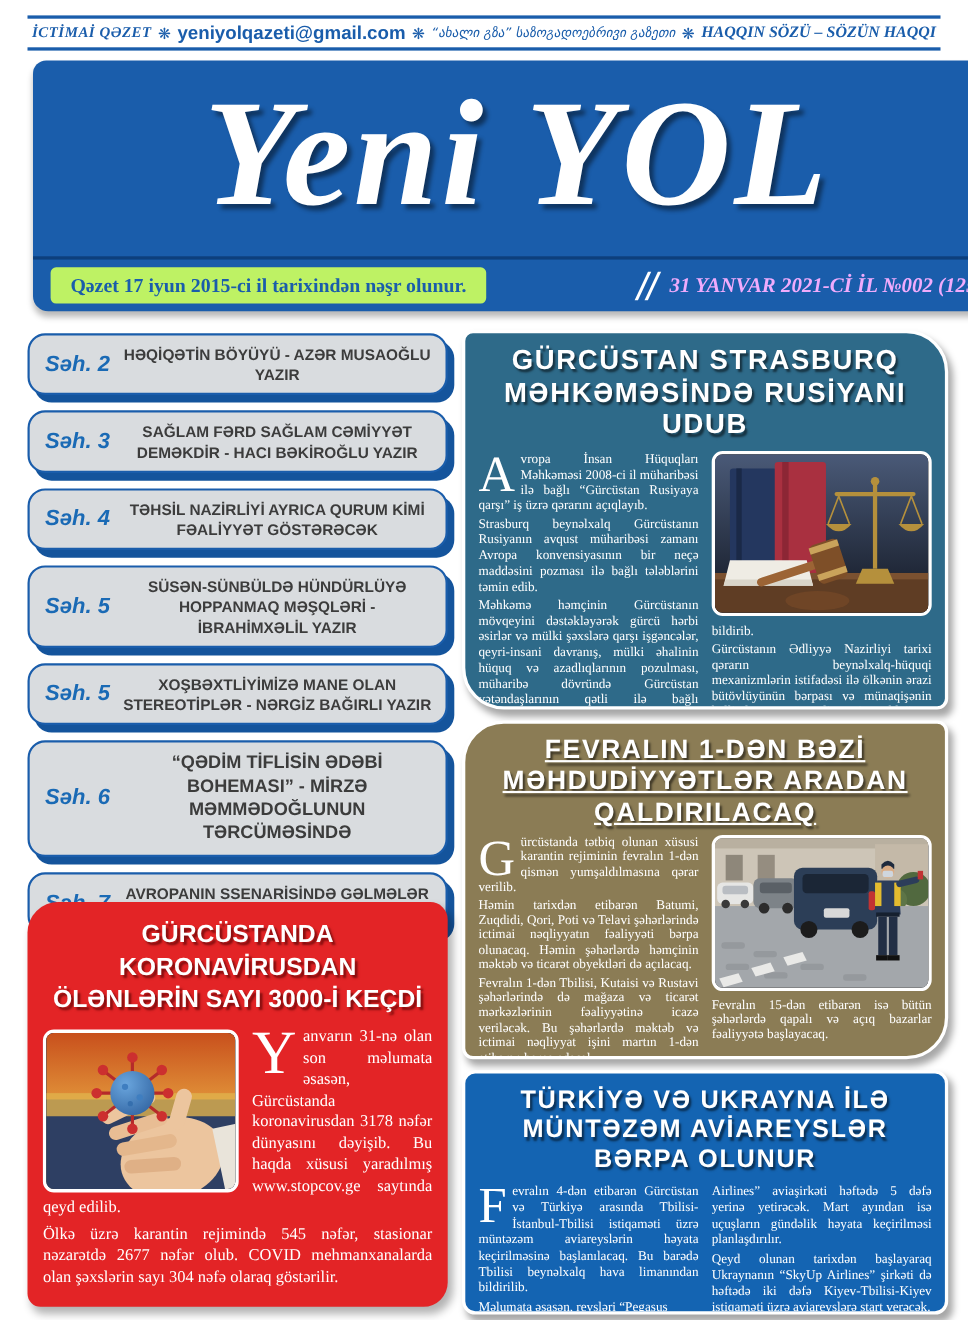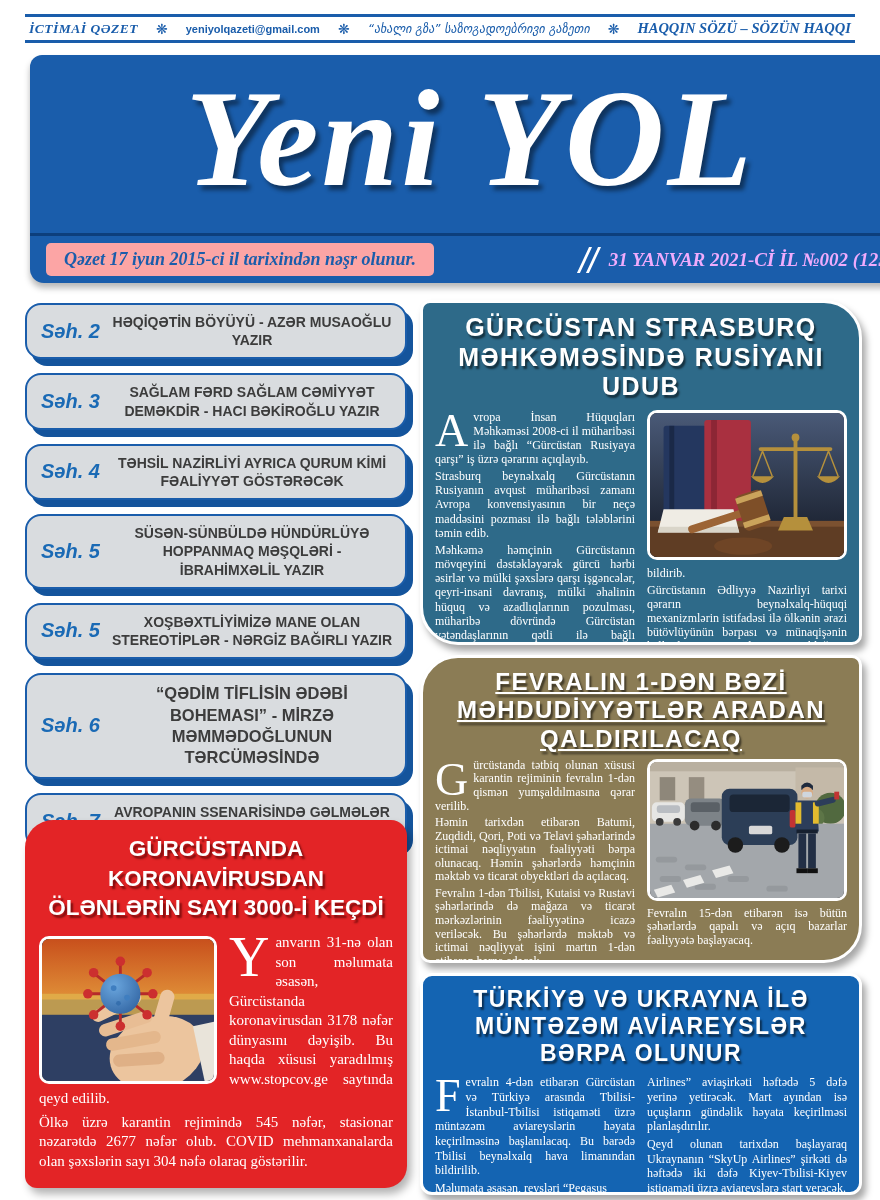--- a/index.html
+++ b/index.html
@@ -10,36 +10,36 @@
   html,body{margin:0;padding:0}
   body{width:880px;height:1200px;background:#fff;position:relative;overflow:hidden;
        font-family:"Liberation Sans",sans-serif;}
   
   .topbar{position:absolute;left:25px;top:14px;width:830px;
           border-top:3px solid var(--brand-blue);border-bottom:3px solid var(--brand-blue);
           display:flex;align-items:center;justify-content:space-between;
           padding:3px 4px;color:var(--brand-blue);}
   .tb-label{font-family:"Liberation Serif",serif;font-style:italic;font-weight:bold;
             font-size:13.5px;letter-spacing:.5px;}
-  .tb-email{font-weight:bold;font-size:11px;}
+  .tb-email{font-weight:bold;font-size:17px;}
   .tb-georgian{font-family:"DejaVu Sans",sans-serif;font-style:italic;font-size:12px;}
   .tb-motto{font-family:"Liberation Serif",serif;font-style:italic;font-weight:bold;font-size:14.5px;}
   .tb-sep{font-size:14px;}
   
   .masthead{position:absolute;left:30px;top:55px;width:880px;height:228px;
             background:var(--brand-blue);border-radius:12px 12px 14px 14px;
             box-shadow:0 5px 6px rgba(0,0,0,.28);}
   .mast-title{height:175px;color:#fff;text-align:center;
               font-family:"Liberation Serif",serif;font-style:italic;font-weight:bold;
               font-size:138px;line-height:168px;letter-spacing:3px;
               text-shadow:4px 5px 4px rgba(0,0,0,.45);}
   .dateline{position:absolute;left:0;right:0;bottom:0;height:50px;
             border-top:3px solid #0d3f7c;display:flex;align-items:center;padding:0 16px;}
-  .founded-box{background:#fca5a5;color:var(--brand-blue);border-radius:5px;
-               font-family:"Liberation Serif",serif;font-style:italic;font-weight:bold;
+  .founded-box{background:#bef264;color:var(--brand-blue);border-radius:5px;
+               font-family:"Liberation Serif",serif;font-weight:bold;
                font-size:18px;padding:6px 18px;}
   .issue-wrap{margin-left:auto;display:flex;align-items:center;color:#f0abfc;}
   .slants{width:12px;height:26px;border-left:3px solid #fff;border-right:3px solid #fff;
           transform:skewX(-25deg);margin-right:14px;}
   .issue-text{font-family:"Liberation Serif",serif;font-style:italic;font-weight:bold;font-size:19px;}
   
   .contents{position:absolute;left:25px;top:303px;width:382px;
             display:flex;flex-direction:column;gap:14px;}
   .card{background:var(--card-gray);border:2px solid var(--brand-blue);border-radius:16px;
         box-shadow:6px 7px 0 var(--shadow-blue);display:flex;align-items:center;

